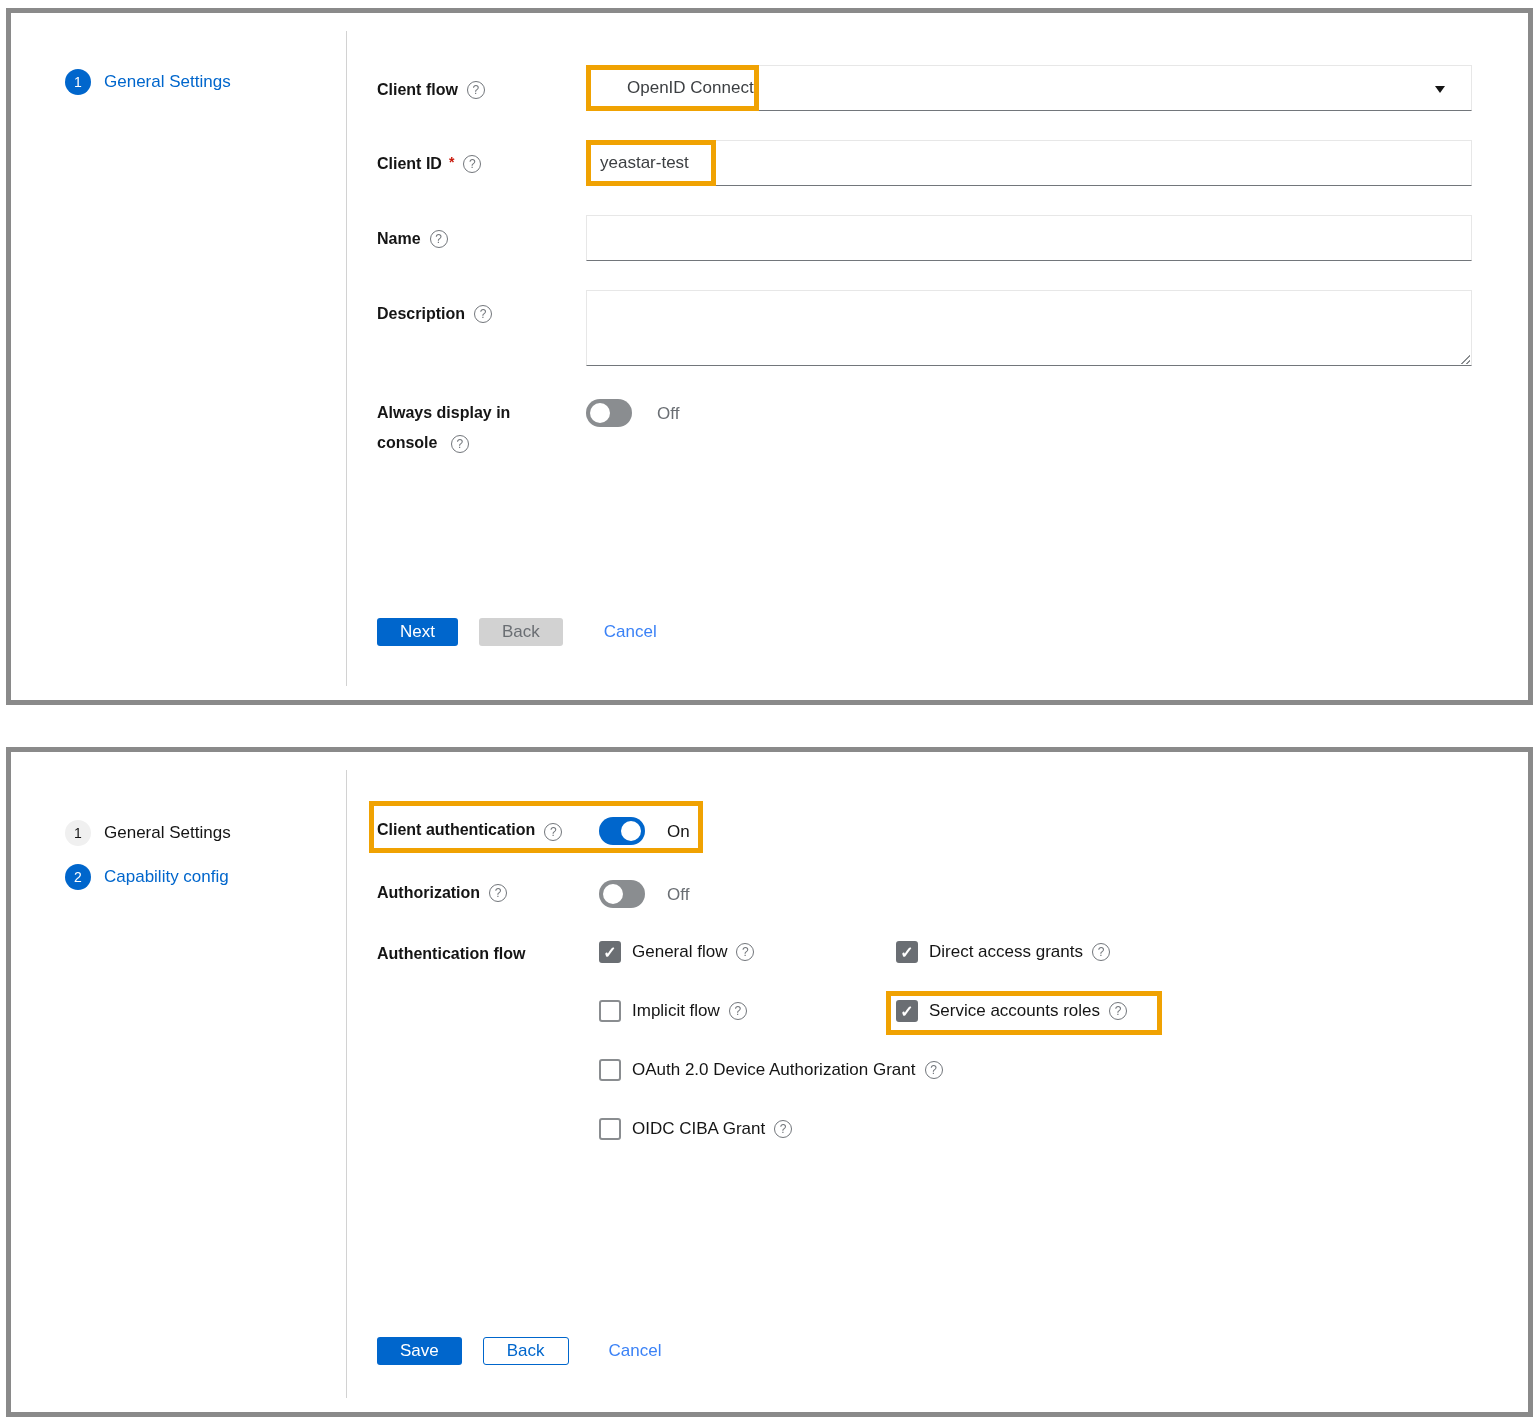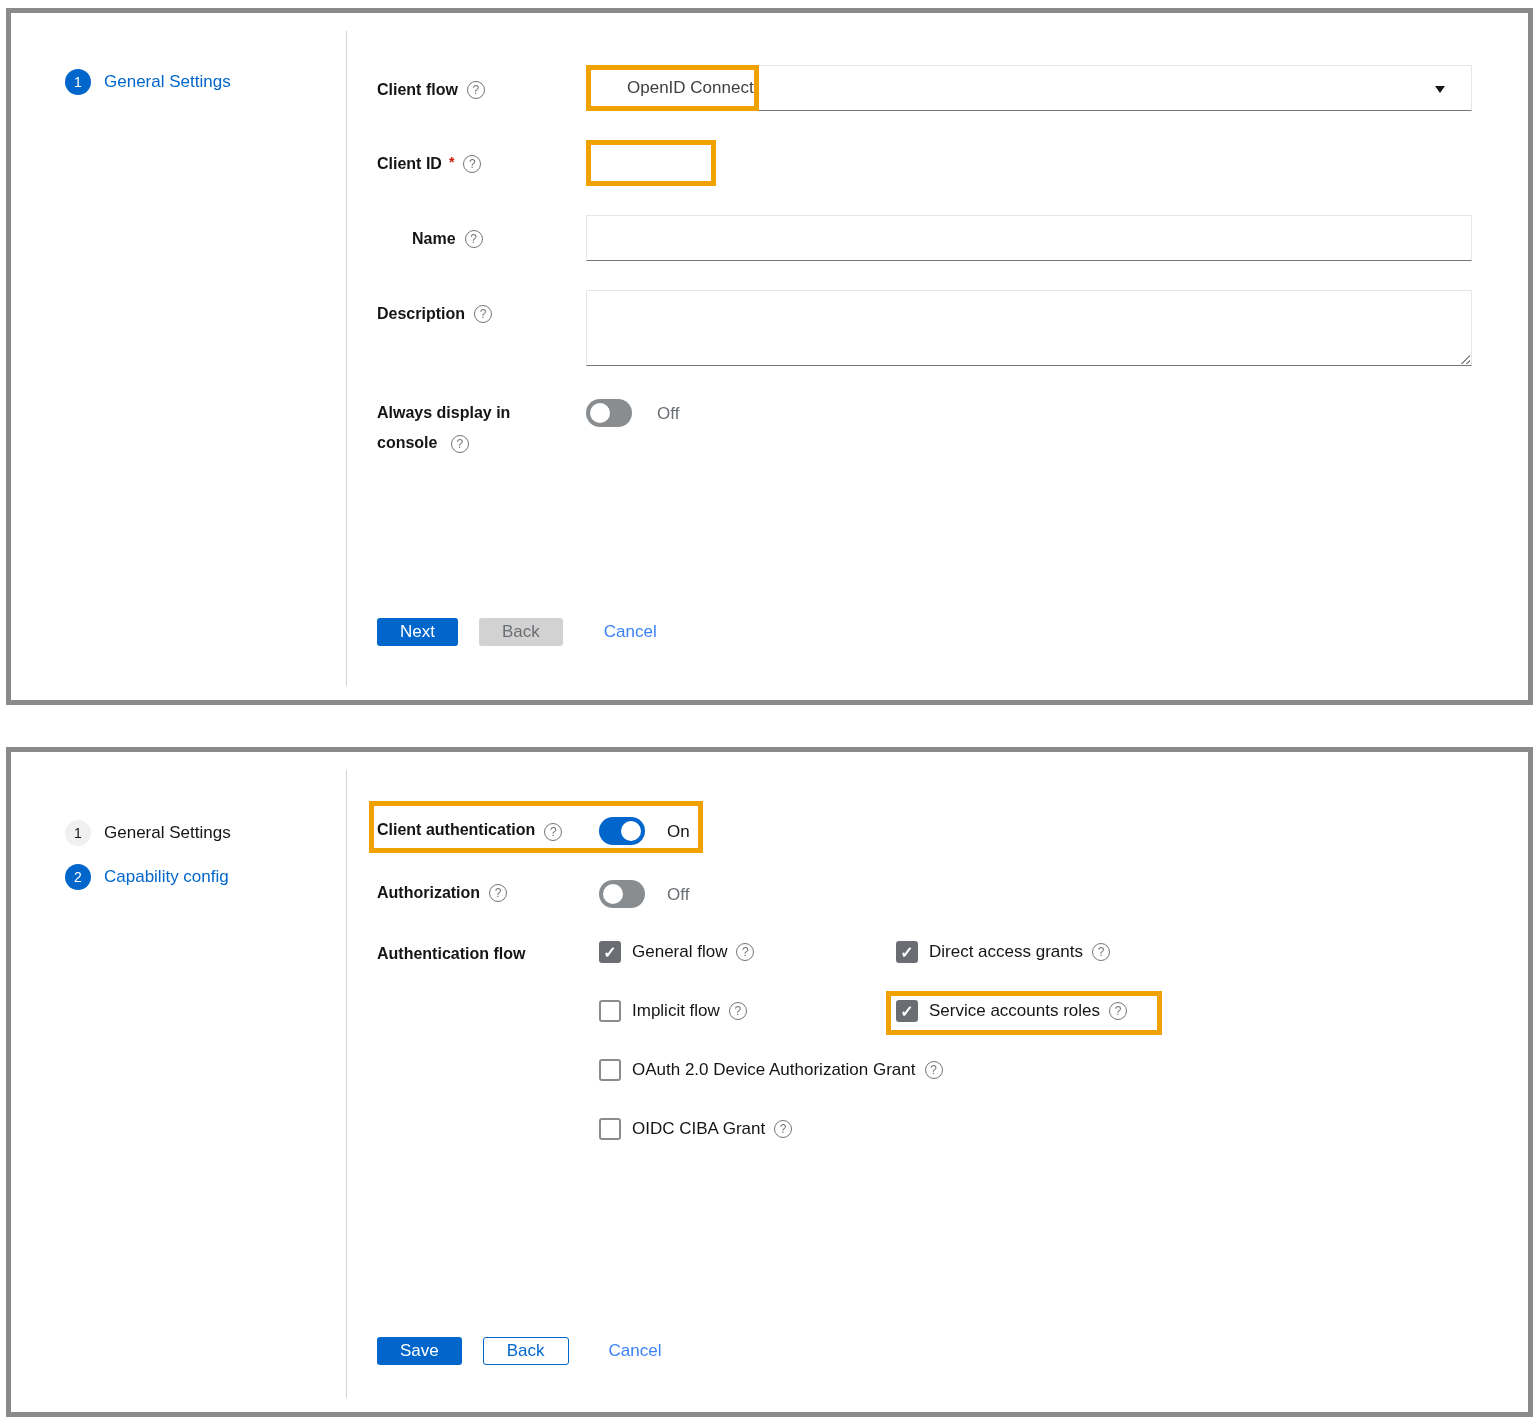--- a/index.html
+++ b/index.html
@@ -97,23 +97,24 @@
     <span>OpenID Connect</span>
     <span class="caret"></span>
   </div>
   <div class="hl" style="left:575px; top:52px; width:173px; height:46px;"></div>
 
   <div class="flabel" style="left:366px; top:140px;">
     <span>Client ID</span>
     <span class="req">*</span>
     <span class="helpicon">?</span>
   </div>
+  <input class="tinput" style="top: 127px;" value="yeastar-test">
   <div class="hl" style="left:575px; top:127px; width:130px; height:46px;"></div>
 
-  <div class="flabel" style="left:366px; top:215px;margin-left:35px;">
+  <div class="flabel" style="left:366px; top:215px;">
     <span>Name</span>
     <span class="helpicon">?</span>
   </div>
   <input class="tinput" style="top: 202px;" value="">
 
   <div class="flabel" style="left:366px; top:290px;">
     <span>Description</span>
     <span class="helpicon">?</span>
   </div>
   <textarea class="tarea" style="top: 277px;"></textarea>

